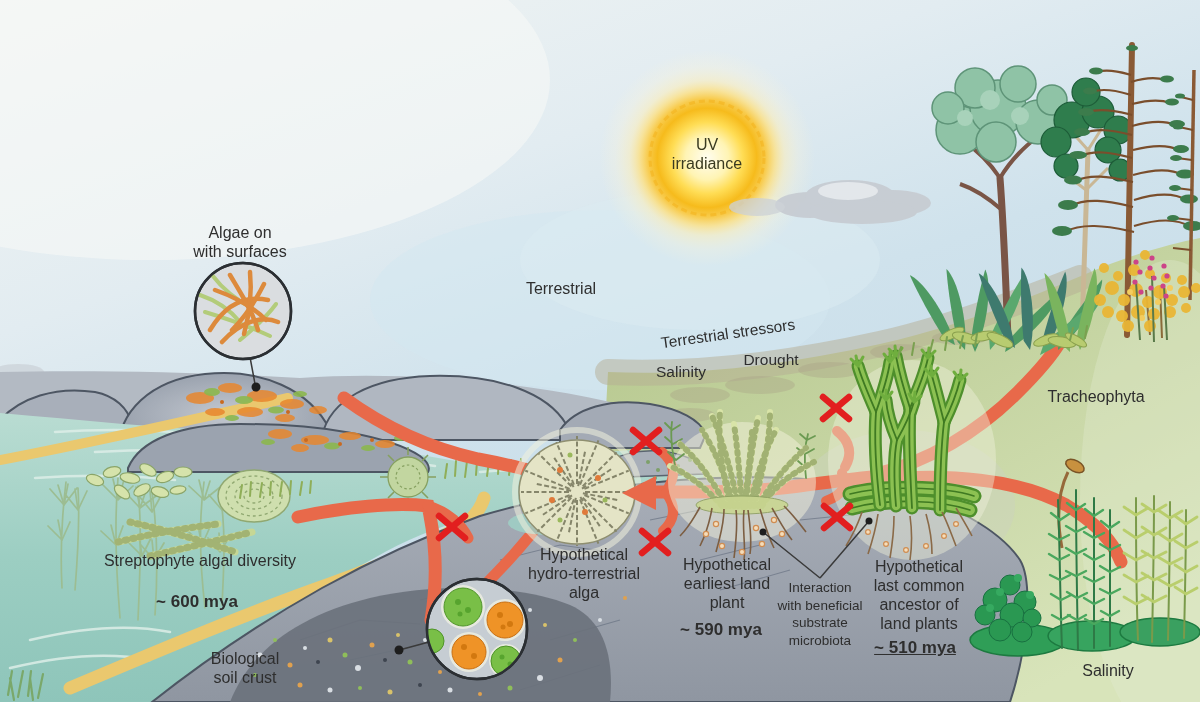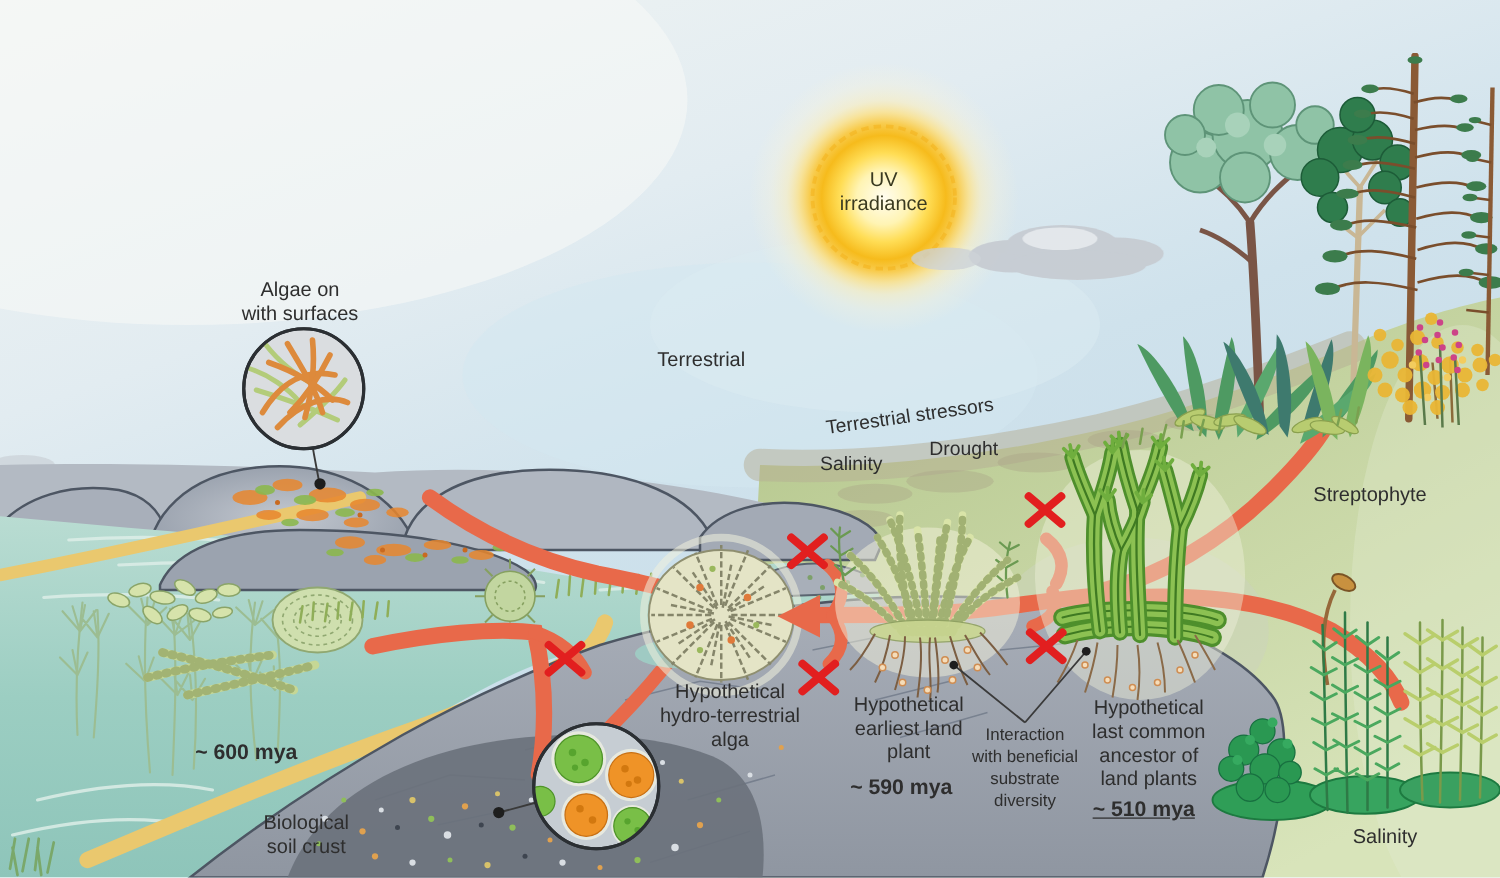--- a/index.html
+++ b/index.html
@@ -682,35 +682,36 @@
 </svg>
 
 <div class="lbl" style="left:707px;top:155px;color:#3a3a20;">UV
 irradiance</div>
 <div class="lbl" style="left:561px;top:289px;">Terrestrial</div>
 <div class="lbl rot" style="left:728px;top:334px;font-size:15.5px;">Terrestrial stressors</div>
 <div class="lbl" style="left:681px;top:372px;font-size:15.5px;">Salinity</div>
 <div class="lbl" style="left:771px;top:360px;font-size:15.5px;">Drought</div>
 <div class="lbl" style="left:240px;top:243px;">Algae on
 with surfaces</div>
+<div class="lbl" style="left:200px;top:561px;">Streptophyte algal diversity</div>
 <div class="lbl mya" style="left:197px;top:582px;margin-top:20px;">~ 600 mya</div>
 <div class="lbl" style="left:245px;top:669px;">Biological
 soil crust</div>
 <div class="lbl" style="left:584px;top:574px;">Hypothetical
 hydro-terrestrial
 alga</div>
 <div class="lbl" style="left:727px;top:584px;">Hypothetical
 earliest land
 plant</div>
 <div class="lbl mya" style="left:721px;top:630px;">~ 590 mya</div>
 <div class="lbl small" style="left:820px;top:614px;">Interaction
 with beneficial
 substrate
-diversity</div>
+microbiota</div>
 <div class="lbl" style="left:919px;top:596px;">Hypothetical
 last common
 ancestor of
 land plants</div>
 <div class="lbl mya" style="left:915px;top:648px;text-decoration:underline;">~ 510 mya</div>
-<div class="lbl" style="left:1096px;top:397px;">Streptophyte</div>
+<div class="lbl" style="left:1096px;top:397px;">Tracheophyta</div>
 <div class="lbl" style="left:1108px;top:671px;">Salinity</div>
 
 </div>
 
 </body></html>

